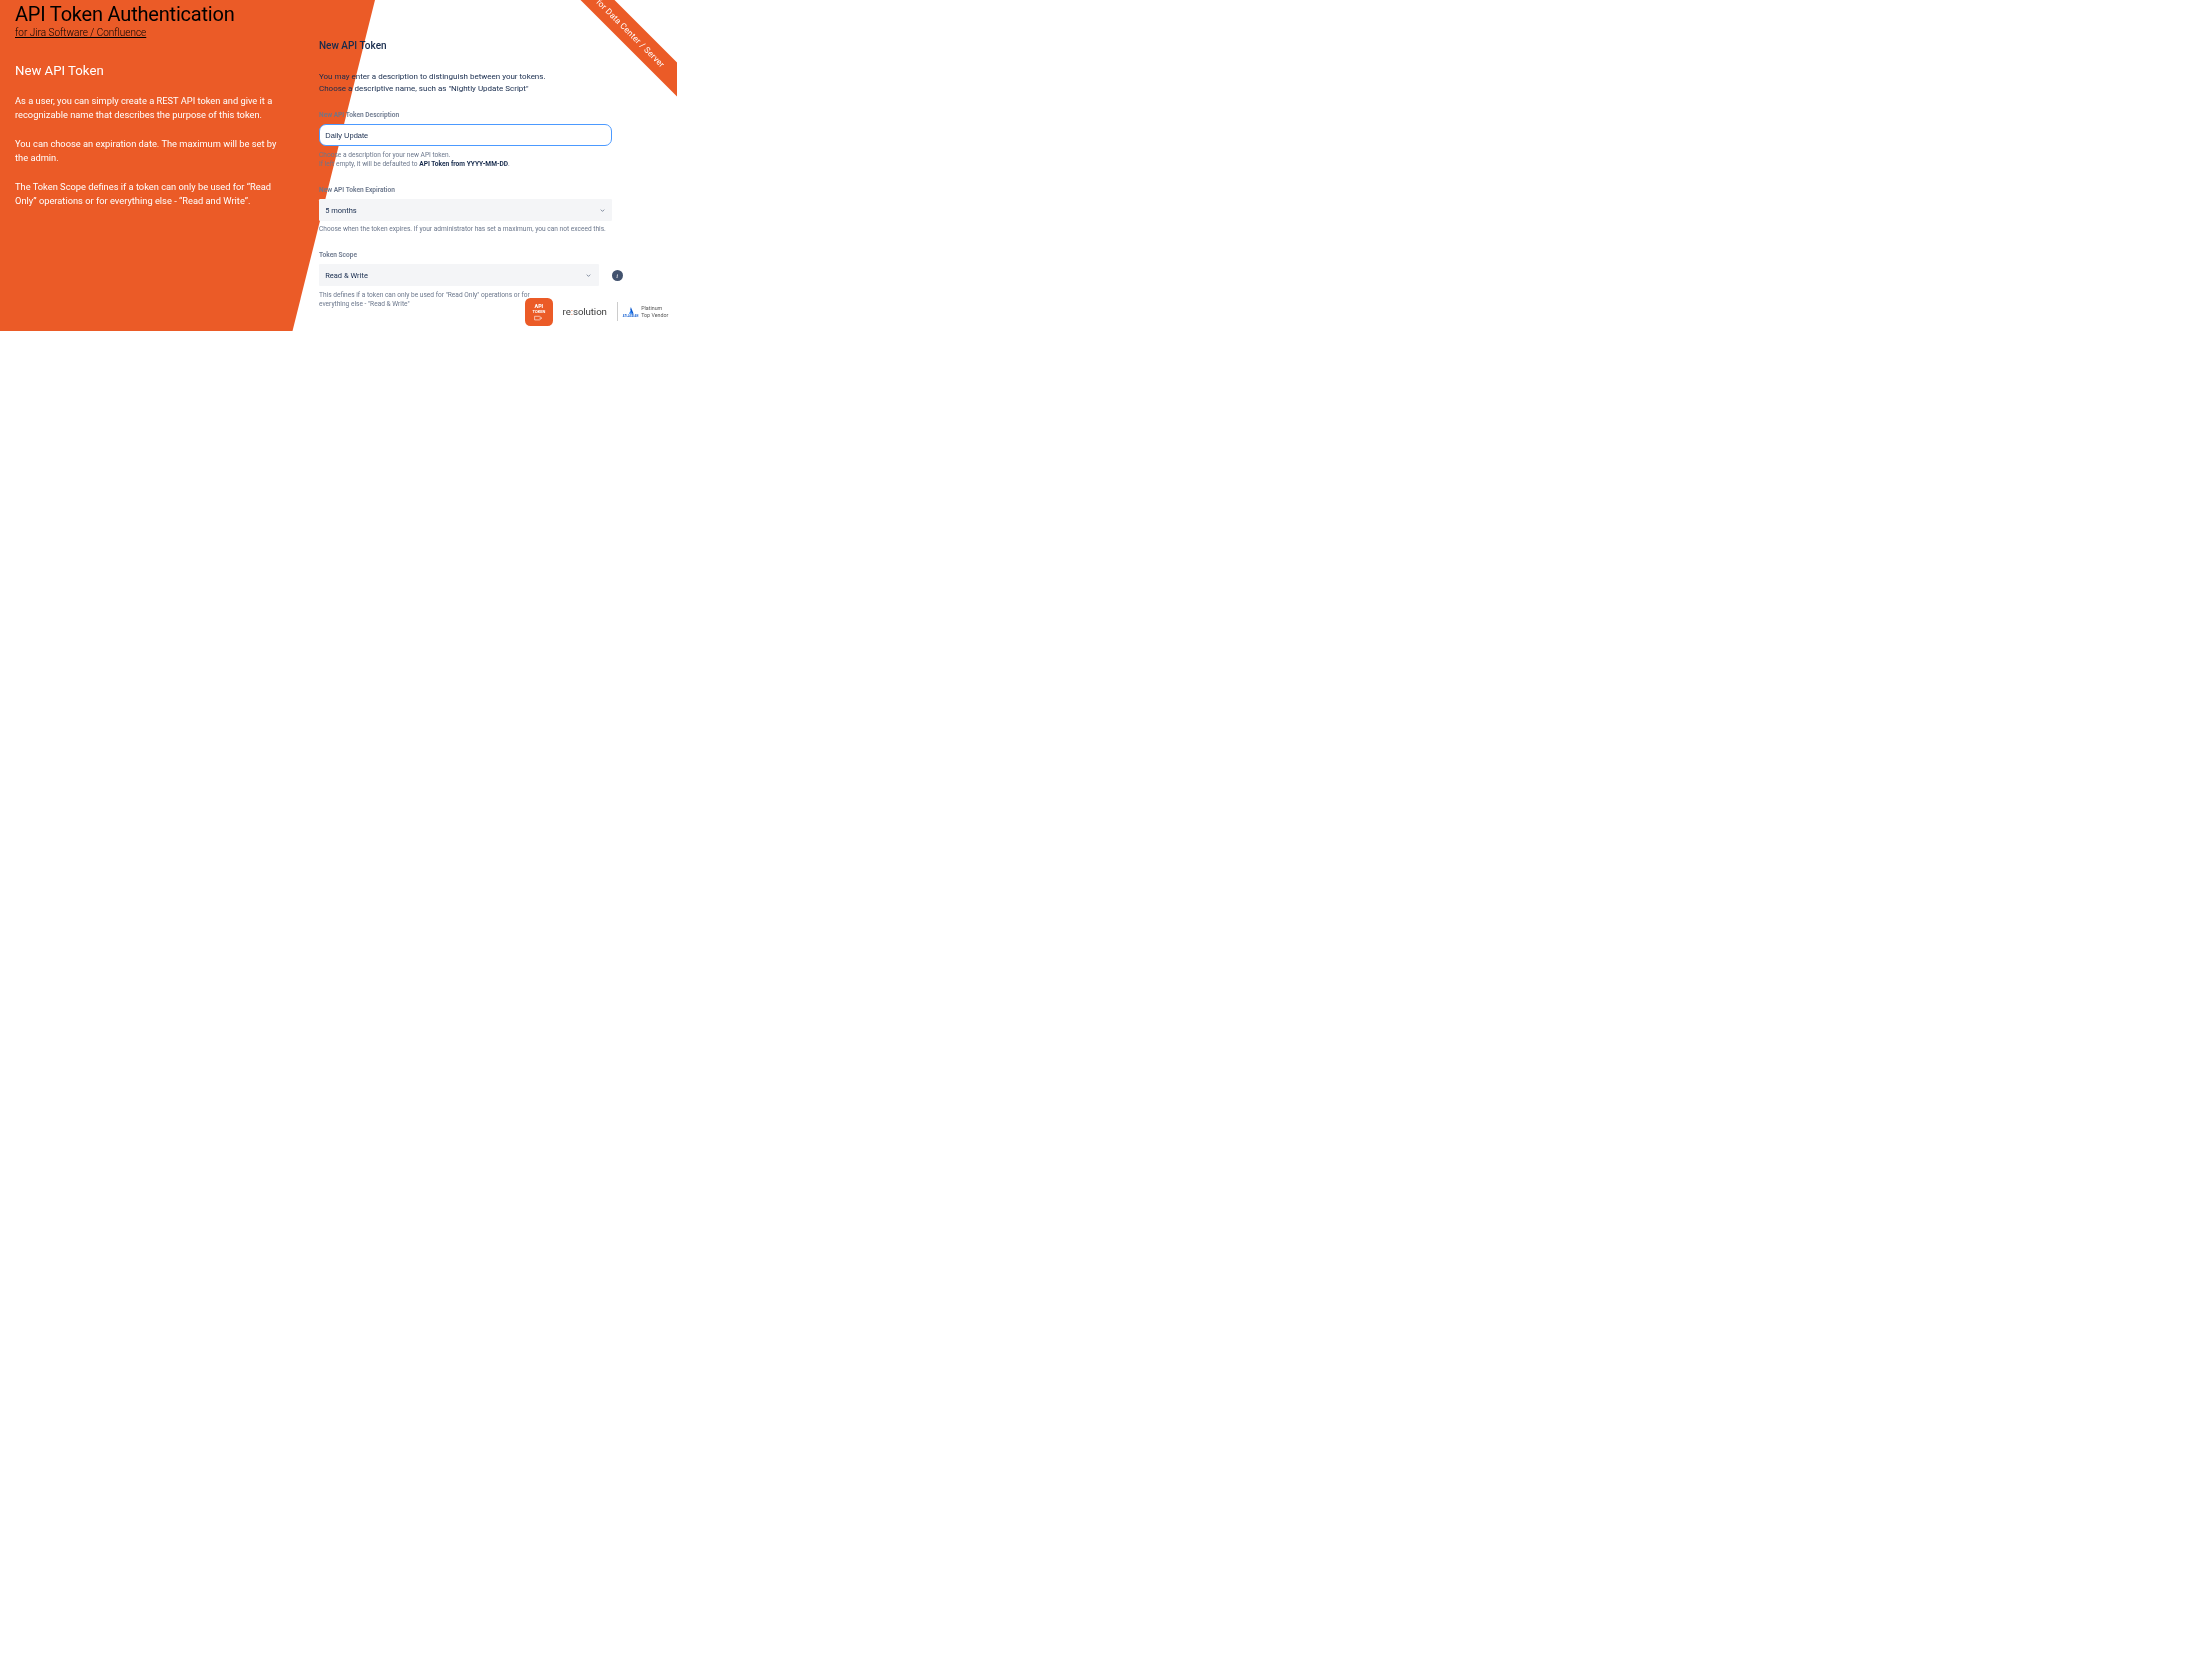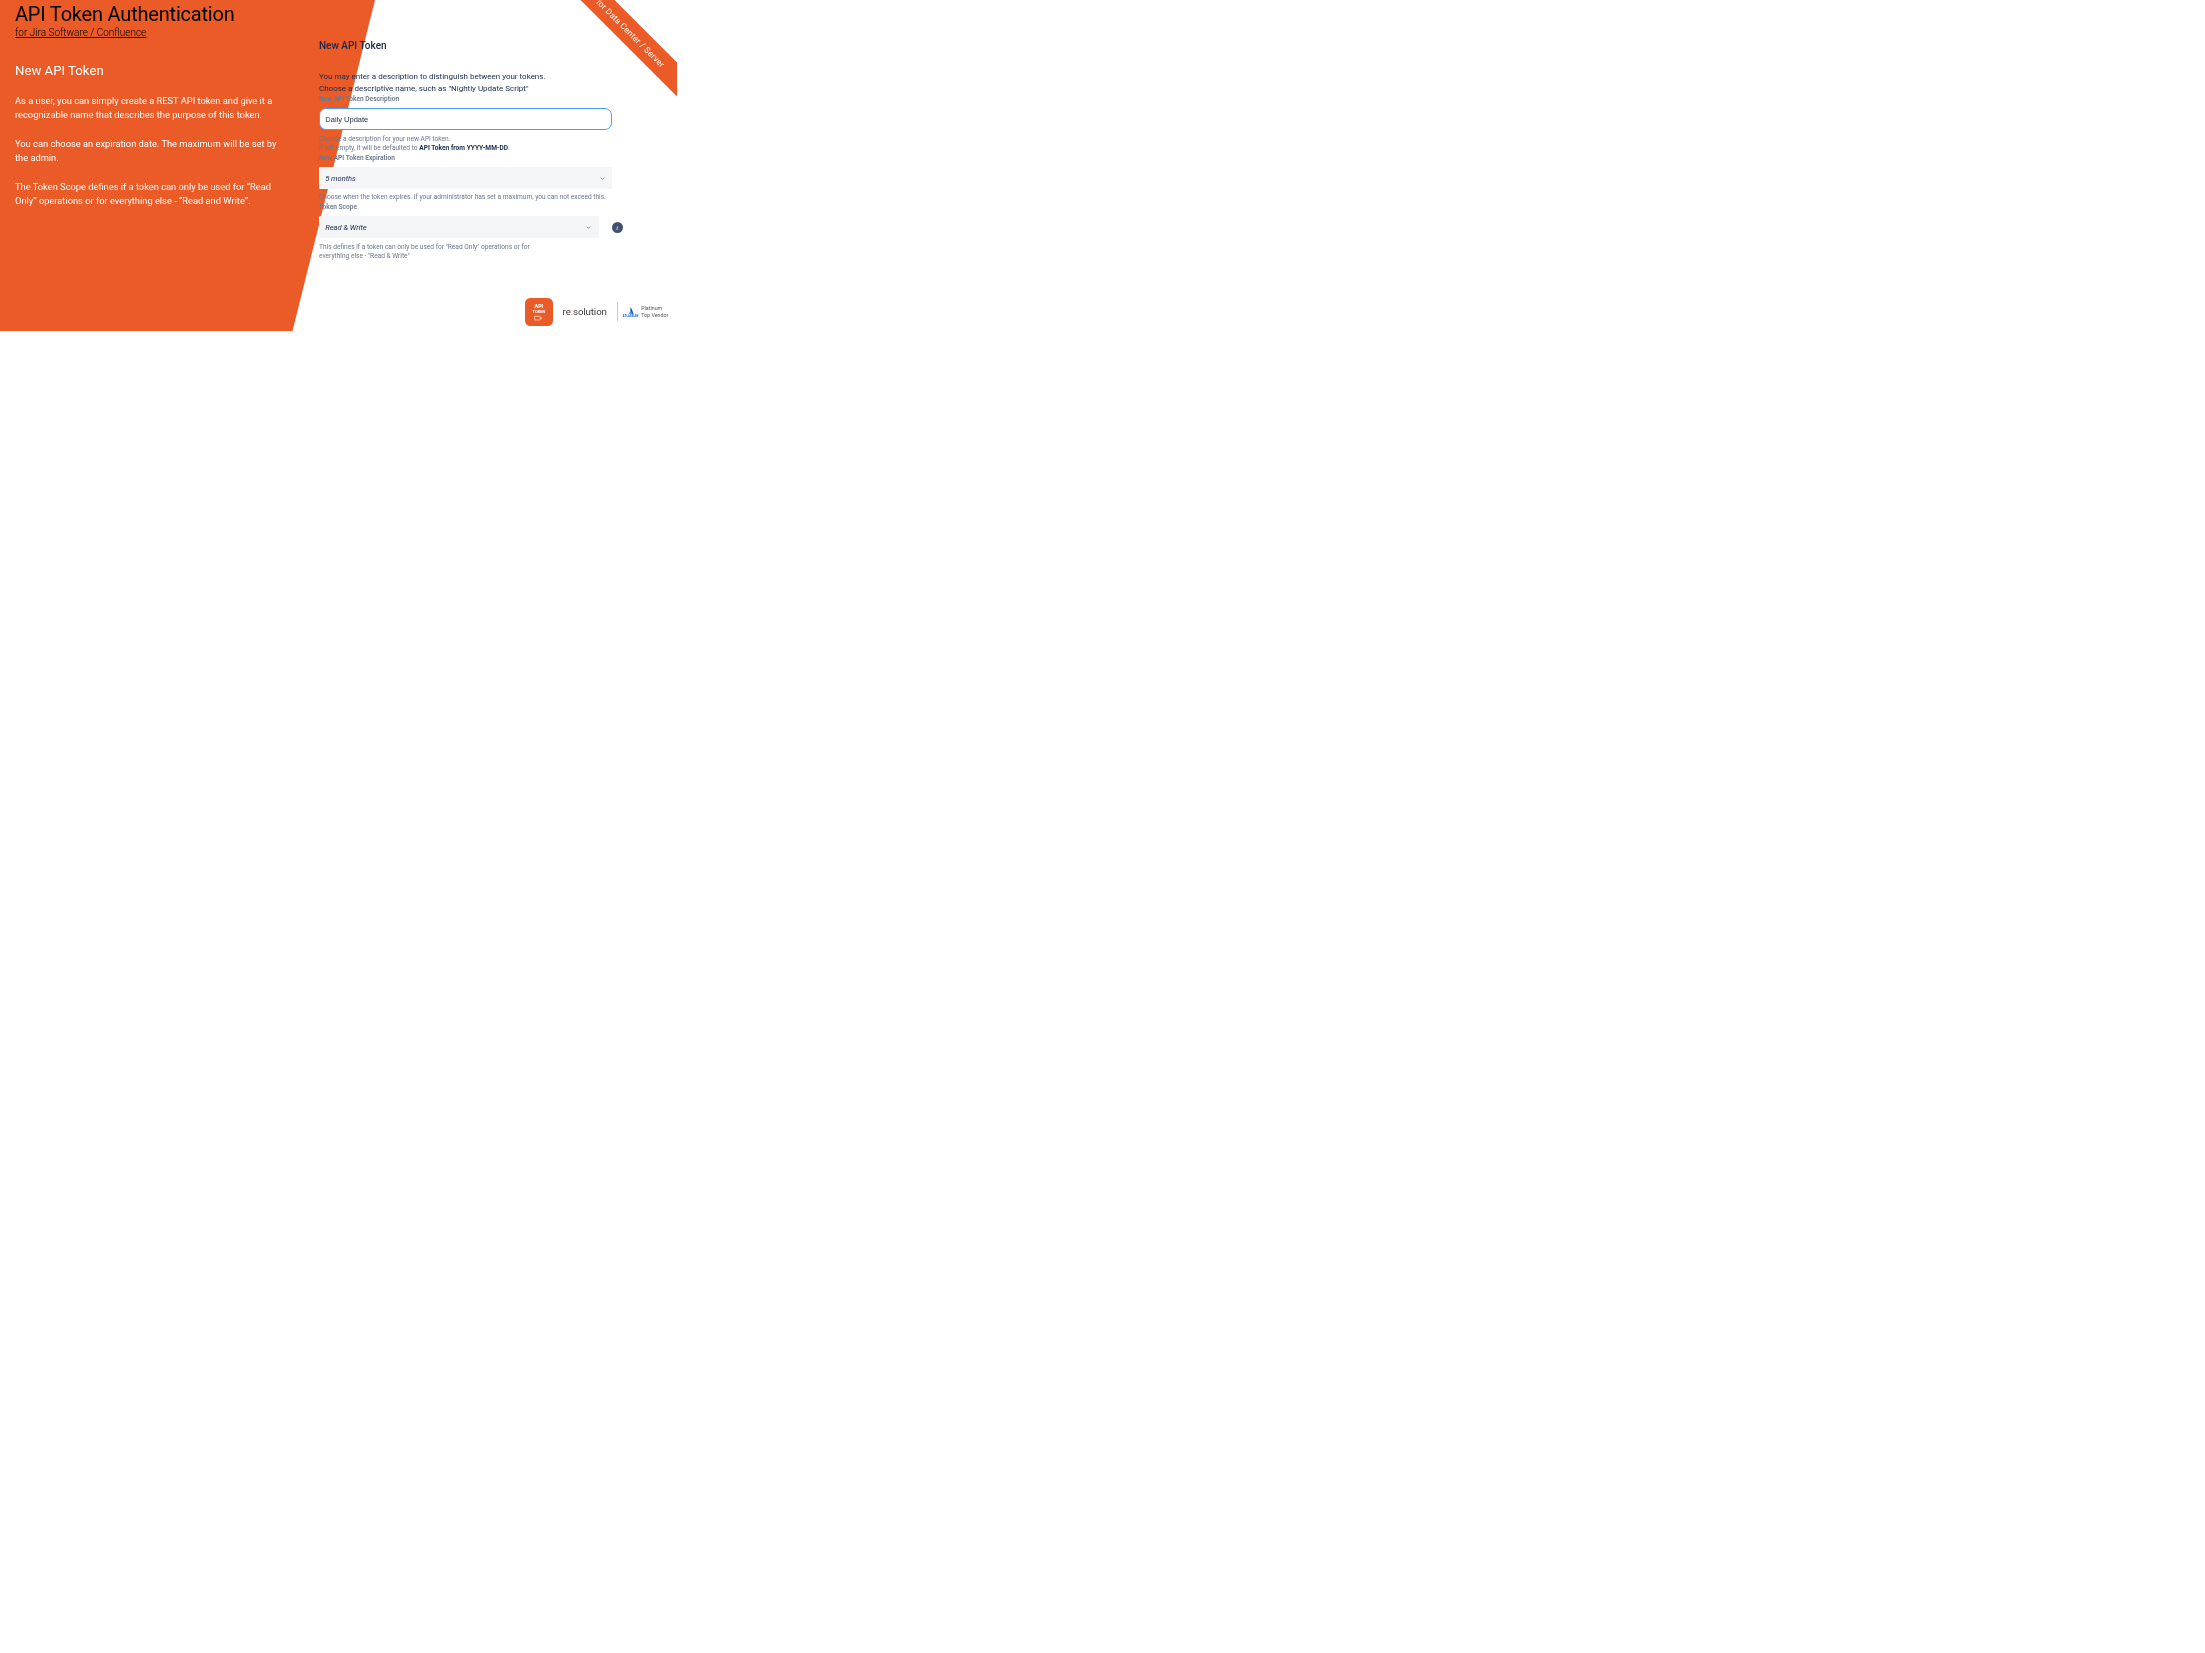--- a/index.html
+++ b/index.html
@@ -79,20 +79,21 @@
   .intro {
     font-size: 8px;
     color: #172b4d;
     margin-top: 20px;
     line-height: 1.5;
   }
   .field-label {
     font-size: 6.6px;
     font-weight: 600;
     color: #6b778c;
+    margin-top: 16px;
     display: block;
   }
   .text-input {
     width: 293px;
     height: 22px;
     margin-top: 5.3px;
     border: 0.9px solid #4c9aff;
     border-radius: 7px;
     padding: 0 5.3px;
     font-size: 7.5px;
@@ -113,21 +114,20 @@
     border: none;
     border-radius: 1.3px;
     margin-top: 5.3px;
     display: flex;
     align-items: center;
     justify-content: space-between;
     padding: 0 6.2px;
     font-size: 7.5px;
     color: #172b4d;
     cursor: pointer;
-    font-style: italic;
   }
   .chevron {
     width: 7px; height: 7px;
     fill: none; stroke: #344563; stroke-width: 2;
   }
   .scope-row {
     display: flex;
     align-items: center;
     gap: 13px;
   }

